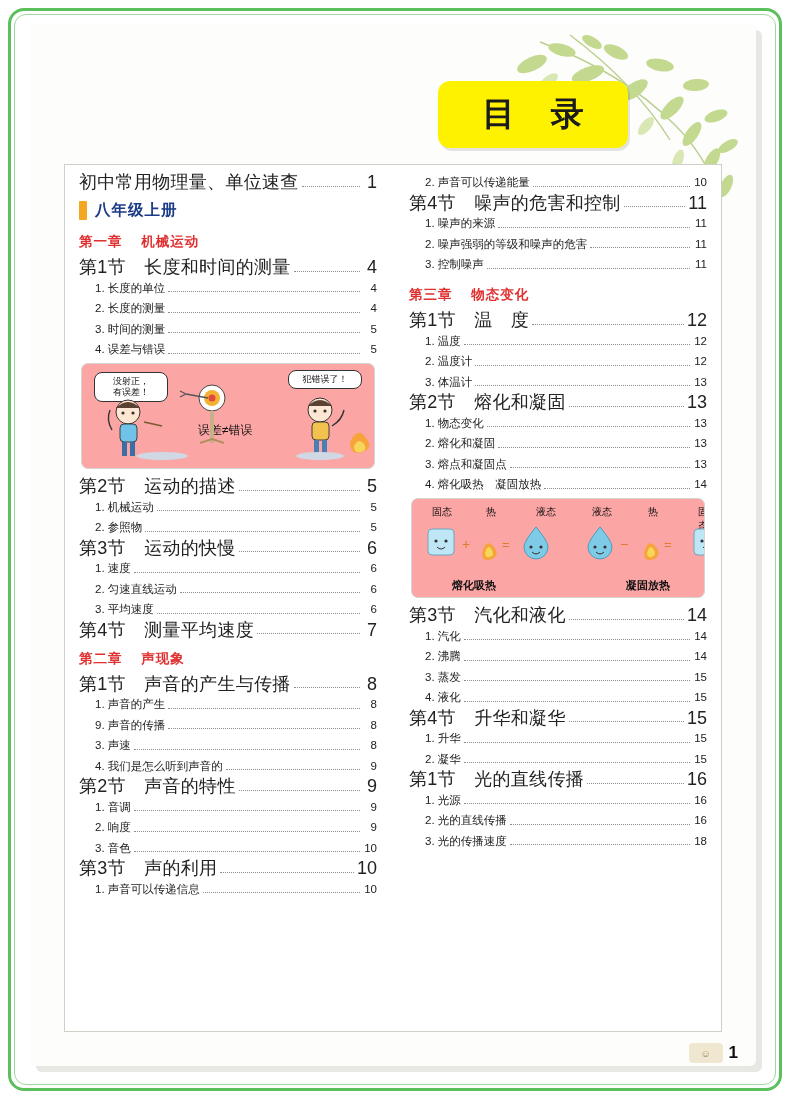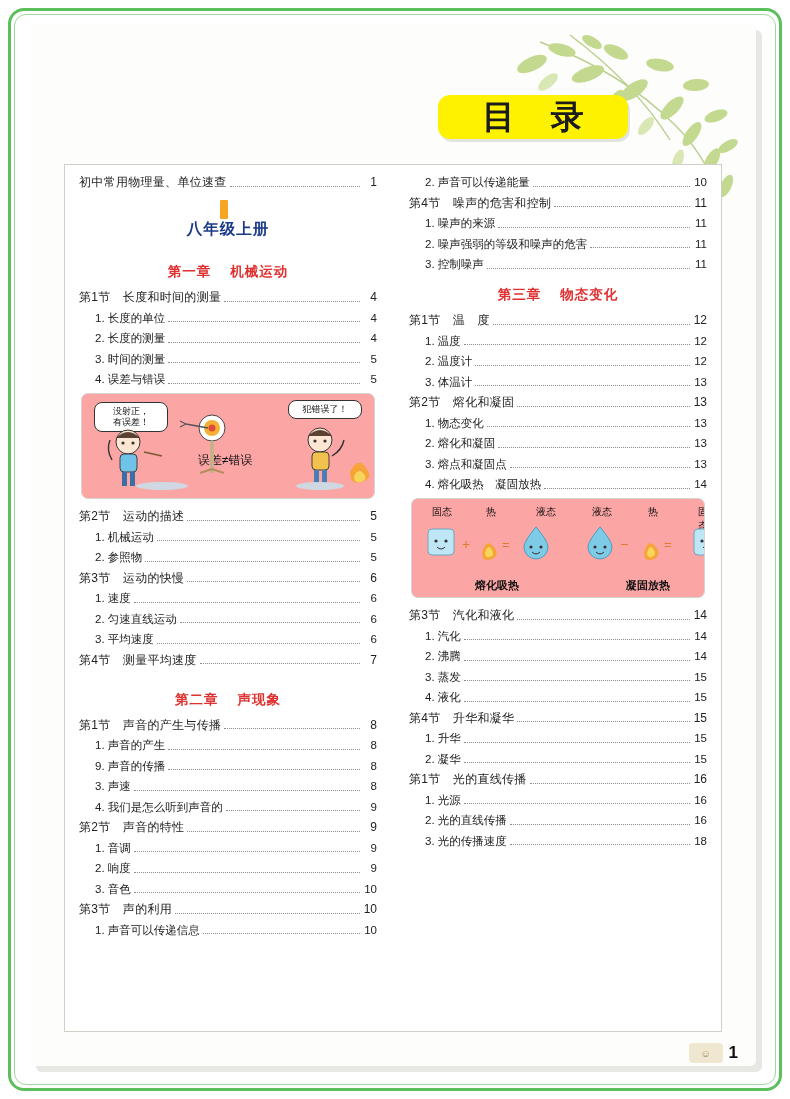--- a/index.html
+++ b/index.html
@@ -37,21 +37,21 @@
   .paper-shadow{
     position:absolute;left:36px;top:30px;width:726px;height:1042px;
     background:#e7e7e3;border-radius:6px;
   }
 
   
   .leaves{position:absolute;right:40px;top:30px;width:330px;height:190px;pointer-events:none;}
 
   
   .toc-title{
-    position:absolute;left:438px;top:95px;width:190px;height:44px;
+    position:absolute;left:438px;top:81px;width:190px;height:67px;
     background:#fff200;
     border-radius:12px;
     box-shadow:2px 3px 0 rgba(0,0,0,0.10);
     display:flex;align-items:center;justify-content:center;
     z-index:5;
     text-align:center;
   }
   .toc-title span{
     font-family:"DejaVu Sans","Liberation Sans",sans-serif;
     font-size:33px;font-weight:bold;color:#1b1b1b;letter-spacing:12px;
@@ -85,45 +85,45 @@
   }
   .entry .etext{flex:0 0 auto;}
   .entry .dots{
     flex:1 1 auto;
     border-bottom:1.4px dotted #8d8d8d;
     margin:0 3px 3.5px 3px;
     height:1px;
   }
   .entry .pg{flex:0 0 auto;min-width:14px;text-align:right;}
 
-  .lvl0{padding-left:0px;font-size:12px;}
+  .lvl0{padding-left:0px;font-size:18px;}
   .lvl1{padding-left:16px;font-size:11.5px;justify-content:space-between;}
   .lvl0 .etext{letter-spacing:0.3px;}
 
   .entry.top{margin-bottom:10px;}
 
   
   .grade-banner{
-    display:flex;align-items:center;margin:7px 0 9px 0;flex-direction:column;
+    display:flex;align-items:center;margin:7px 0 9px 0;
   }
   .grade-banner .bar{
     width:8px;height:19px;background:#f5a623;margin-right:8px;border-radius:1px;
   }
   .grade-banner .gtext{
     font-size:15.5px;font-weight:bold;color:#1b3a87;letter-spacing:1px;
   }
 
   
   .chapter{
-    text-align:center;
+    text-align:left;
     color:#e03030;
     font-weight:bold;
     font-size:13.5px;
     letter-spacing:1px;
-    margin:23px 0 9px 0;
+    margin:12px 0 9px 0;
   }
   .chapter .ch-no{margin-right:14px;}
 
   
   .illus{
     border:1px solid #d5d5cf;
     border-radius:7px;
     margin:6px 2px 10px 2px;
     height:104px;
     position:relative;
@@ -538,21 +538,21 @@
           <text x="252" y="30" font-size="13" fill="#e07b2a">=</text>
 
           <g>
             <rect x="282" y="10" width="26" height="26" rx="4" fill="#bfe6f5" stroke="#6aa8c4" stroke-width="1"></rect>
             <circle cx="290" cy="22" r="1.6" fill="#333"></circle>
               <circle cx="300" cy="22" r="1.6" fill="#333"></circle>
             <path d="M291,28 q4,4 8,0" stroke="#333" stroke-width="1" fill="none"></path>
           </g>
         </svg>
 
-        <div class="ill2-cap" style="left:63px;">熔化吸热</div>
+        <div class="ill2-cap" style="left:40px;">熔化吸热</div>
         <div class="ill2-cap" style="left:214px;">凝固放热</div>
       </div>
 
       <div class="entry lvl0">
         <span class="etext">第3节　汽化和液化</span>
         <span class="dots"></span>
         <span class="pg">14</span>
       </div>
       <div class="entry lvl1">
         <span class="etext">1. 汽化</span>

